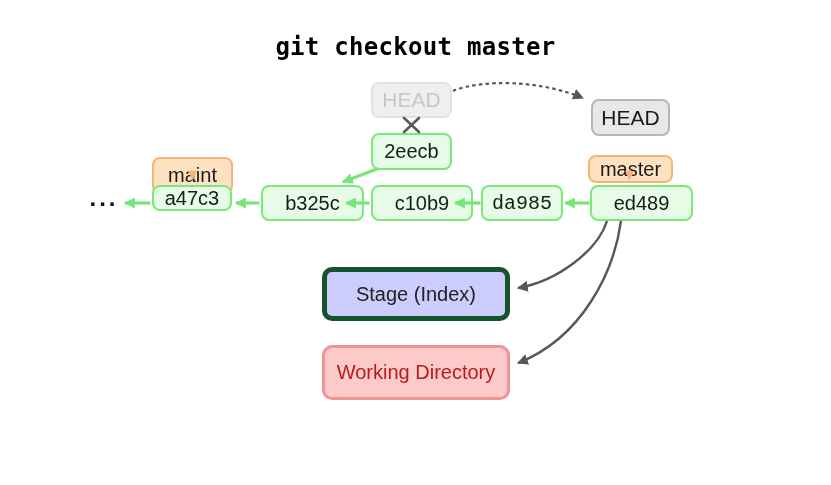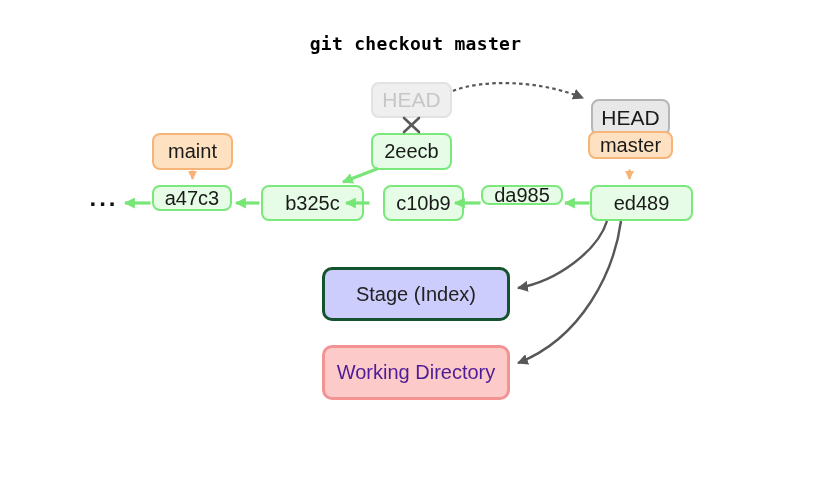--- a/index.html
+++ b/index.html
@@ -1,40 +1,40 @@
 <!DOCTYPE html>
 <html><head>
 <meta charset="utf-8">
 <style>
   html,body{margin:0;padding:0;background:#fff;}
   #canvas{position:relative;width:831px;height:485px;background:#ffffff;overflow:hidden;
           font-family:"Liberation Sans",sans-serif;}
   #title{position:absolute;left:0;top:33px;width:831px;text-align:center;
-         font-family:"DejaVu Sans Mono",monospace;font-weight:bold;font-size:18px;
+         font-family:"DejaVu Sans Mono",monospace;font-weight:bold;font-size:24px;
          letter-spacing:0.3px;color:#000;}
   .node{position:absolute;box-sizing:border-box;display:flex;align-items:center;
         justify-content:center;font-size:20px;color:#1a1a1a;border-radius:8px;}
   .commit{background:#e6fce6;border:2.5px solid #7be87b;text-align:right;}
-  .branch{background:#fde1c0;border:2.5px solid #f5b579;}
+  .branch{background:#fde1c0;border:2.5px solid #f5b579;margin-top:24px;}
   #old-head{left:371px;top:82px;width:81px;height:36px;background:#efefef;
             border:2.5px solid #e2e2e2;color:#c7c7c7;font-size:21px;}
   #new-head{left:591px;top:99px;width:79px;height:37px;background:#e8e8e8;
             border:2.5px solid #b6b6b6;font-size:21px;z-index:2;}
   #master{left:588px;top:131px;width:85px;height:28px;z-index:3;}
   #maint{left:152px;top:133px;width:81px;height:37px;}
   #detached{left:371px;top:133px;width:81px;height:37px;}
   #c0{left:152px;top:185px;width:80px;height:26px;}
   #c1{left:261px;top:185px;width:103px;height:36px;}
-  #c2{left:371px;top:185px;width:81px;height:36px;margin-left:12px;}
-  #c3{left:481px;top:185px;width:82px;height:20px;}
+  #c2{left:371px;top:185px;width:102px;height:36px;}
+  #c3{left:481px;top:185px;width:82px;height:36px;font-family:Liberation Mono, monospace;}
   #c4{left:590px;top:185px;width:103px;height:36px;}
   #stage{left:322px;top:267px;width:188px;height:54px;background:#ccccfd;
-         border:3px solid #14532d;border-radius:10px;color:#222;}
+         border:5px solid #14532d;border-radius:10px;color:#222;}
   #working{left:322px;top:345px;width:188px;height:55px;background:#fdcaca;
-           border:3px solid #f39393;border-radius:10px;color:#4c1d95;}
+           border:3px solid #f39393;border-radius:10px;color:#b91c1c;}
   #ellipsis{position:absolute;left:80px;top:184px;width:48px;text-align:center;
             font-size:24px;font-weight:bold;letter-spacing:3px;color:#111;}
   #arrows{position:absolute;left:0;top:0;width:831px;height:485px;z-index:4;
           pointer-events:none;}
 </style>
 </head>
 <body>
 
 <div id="canvas">
 

